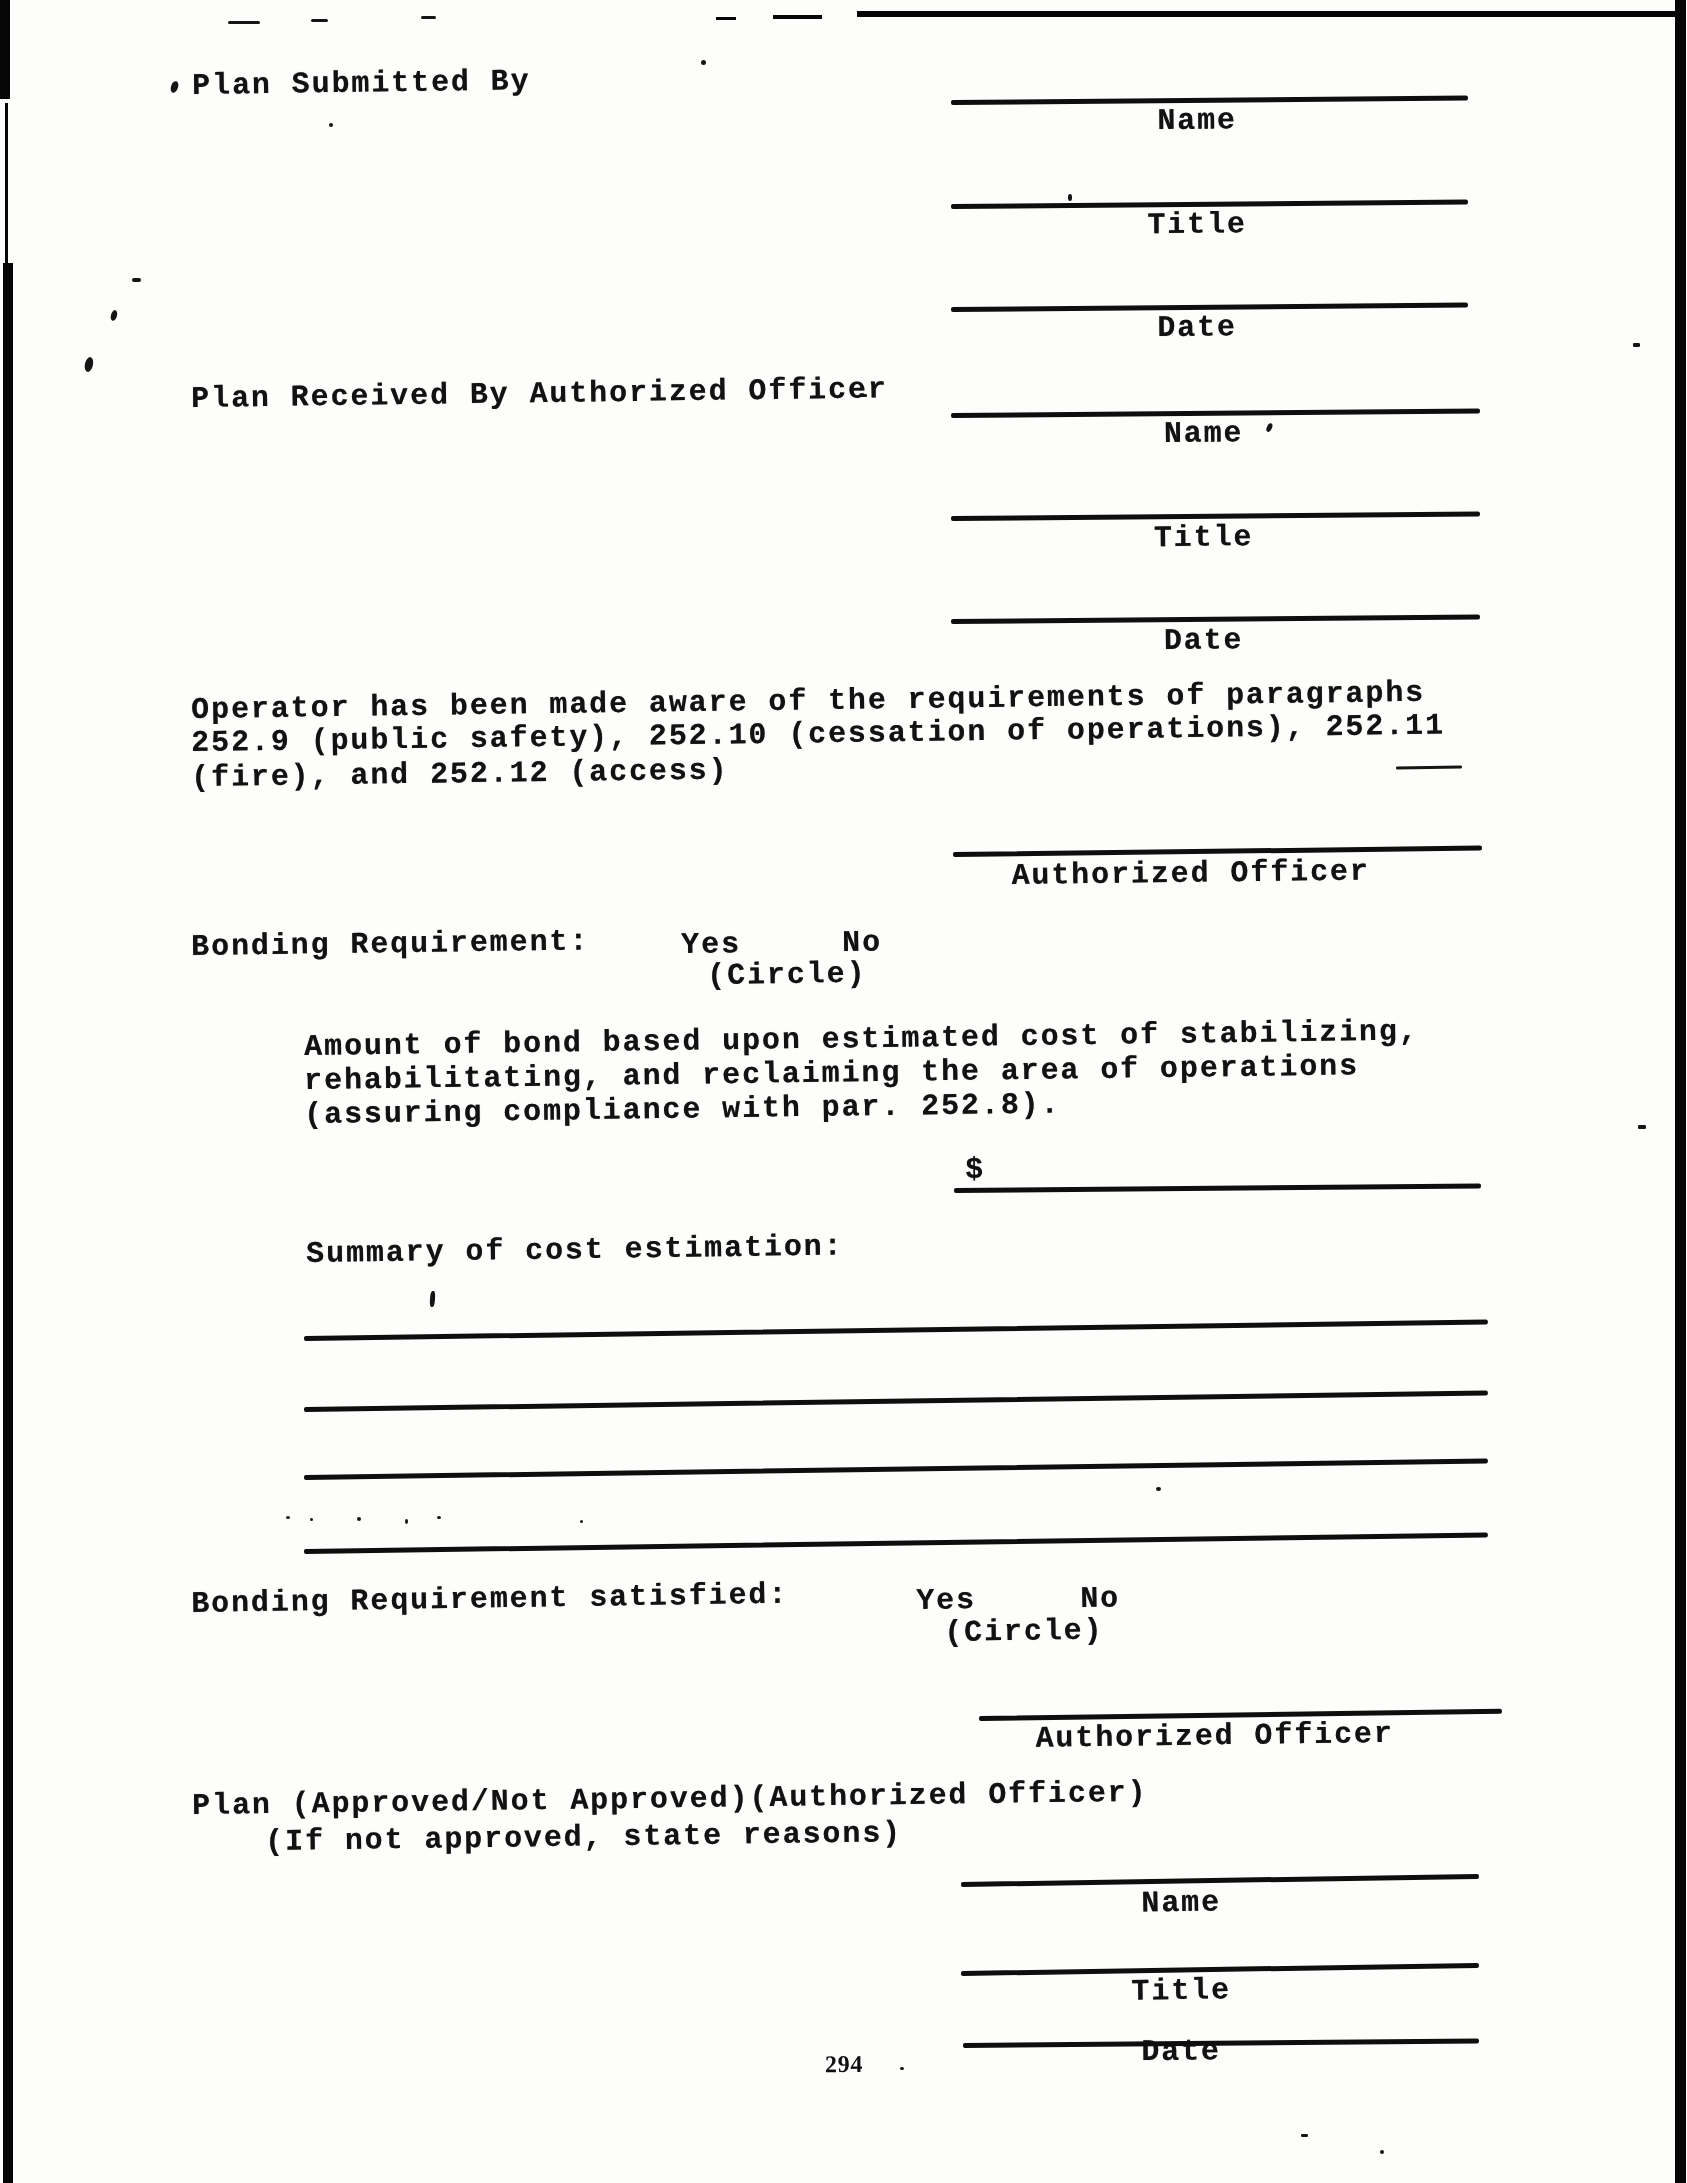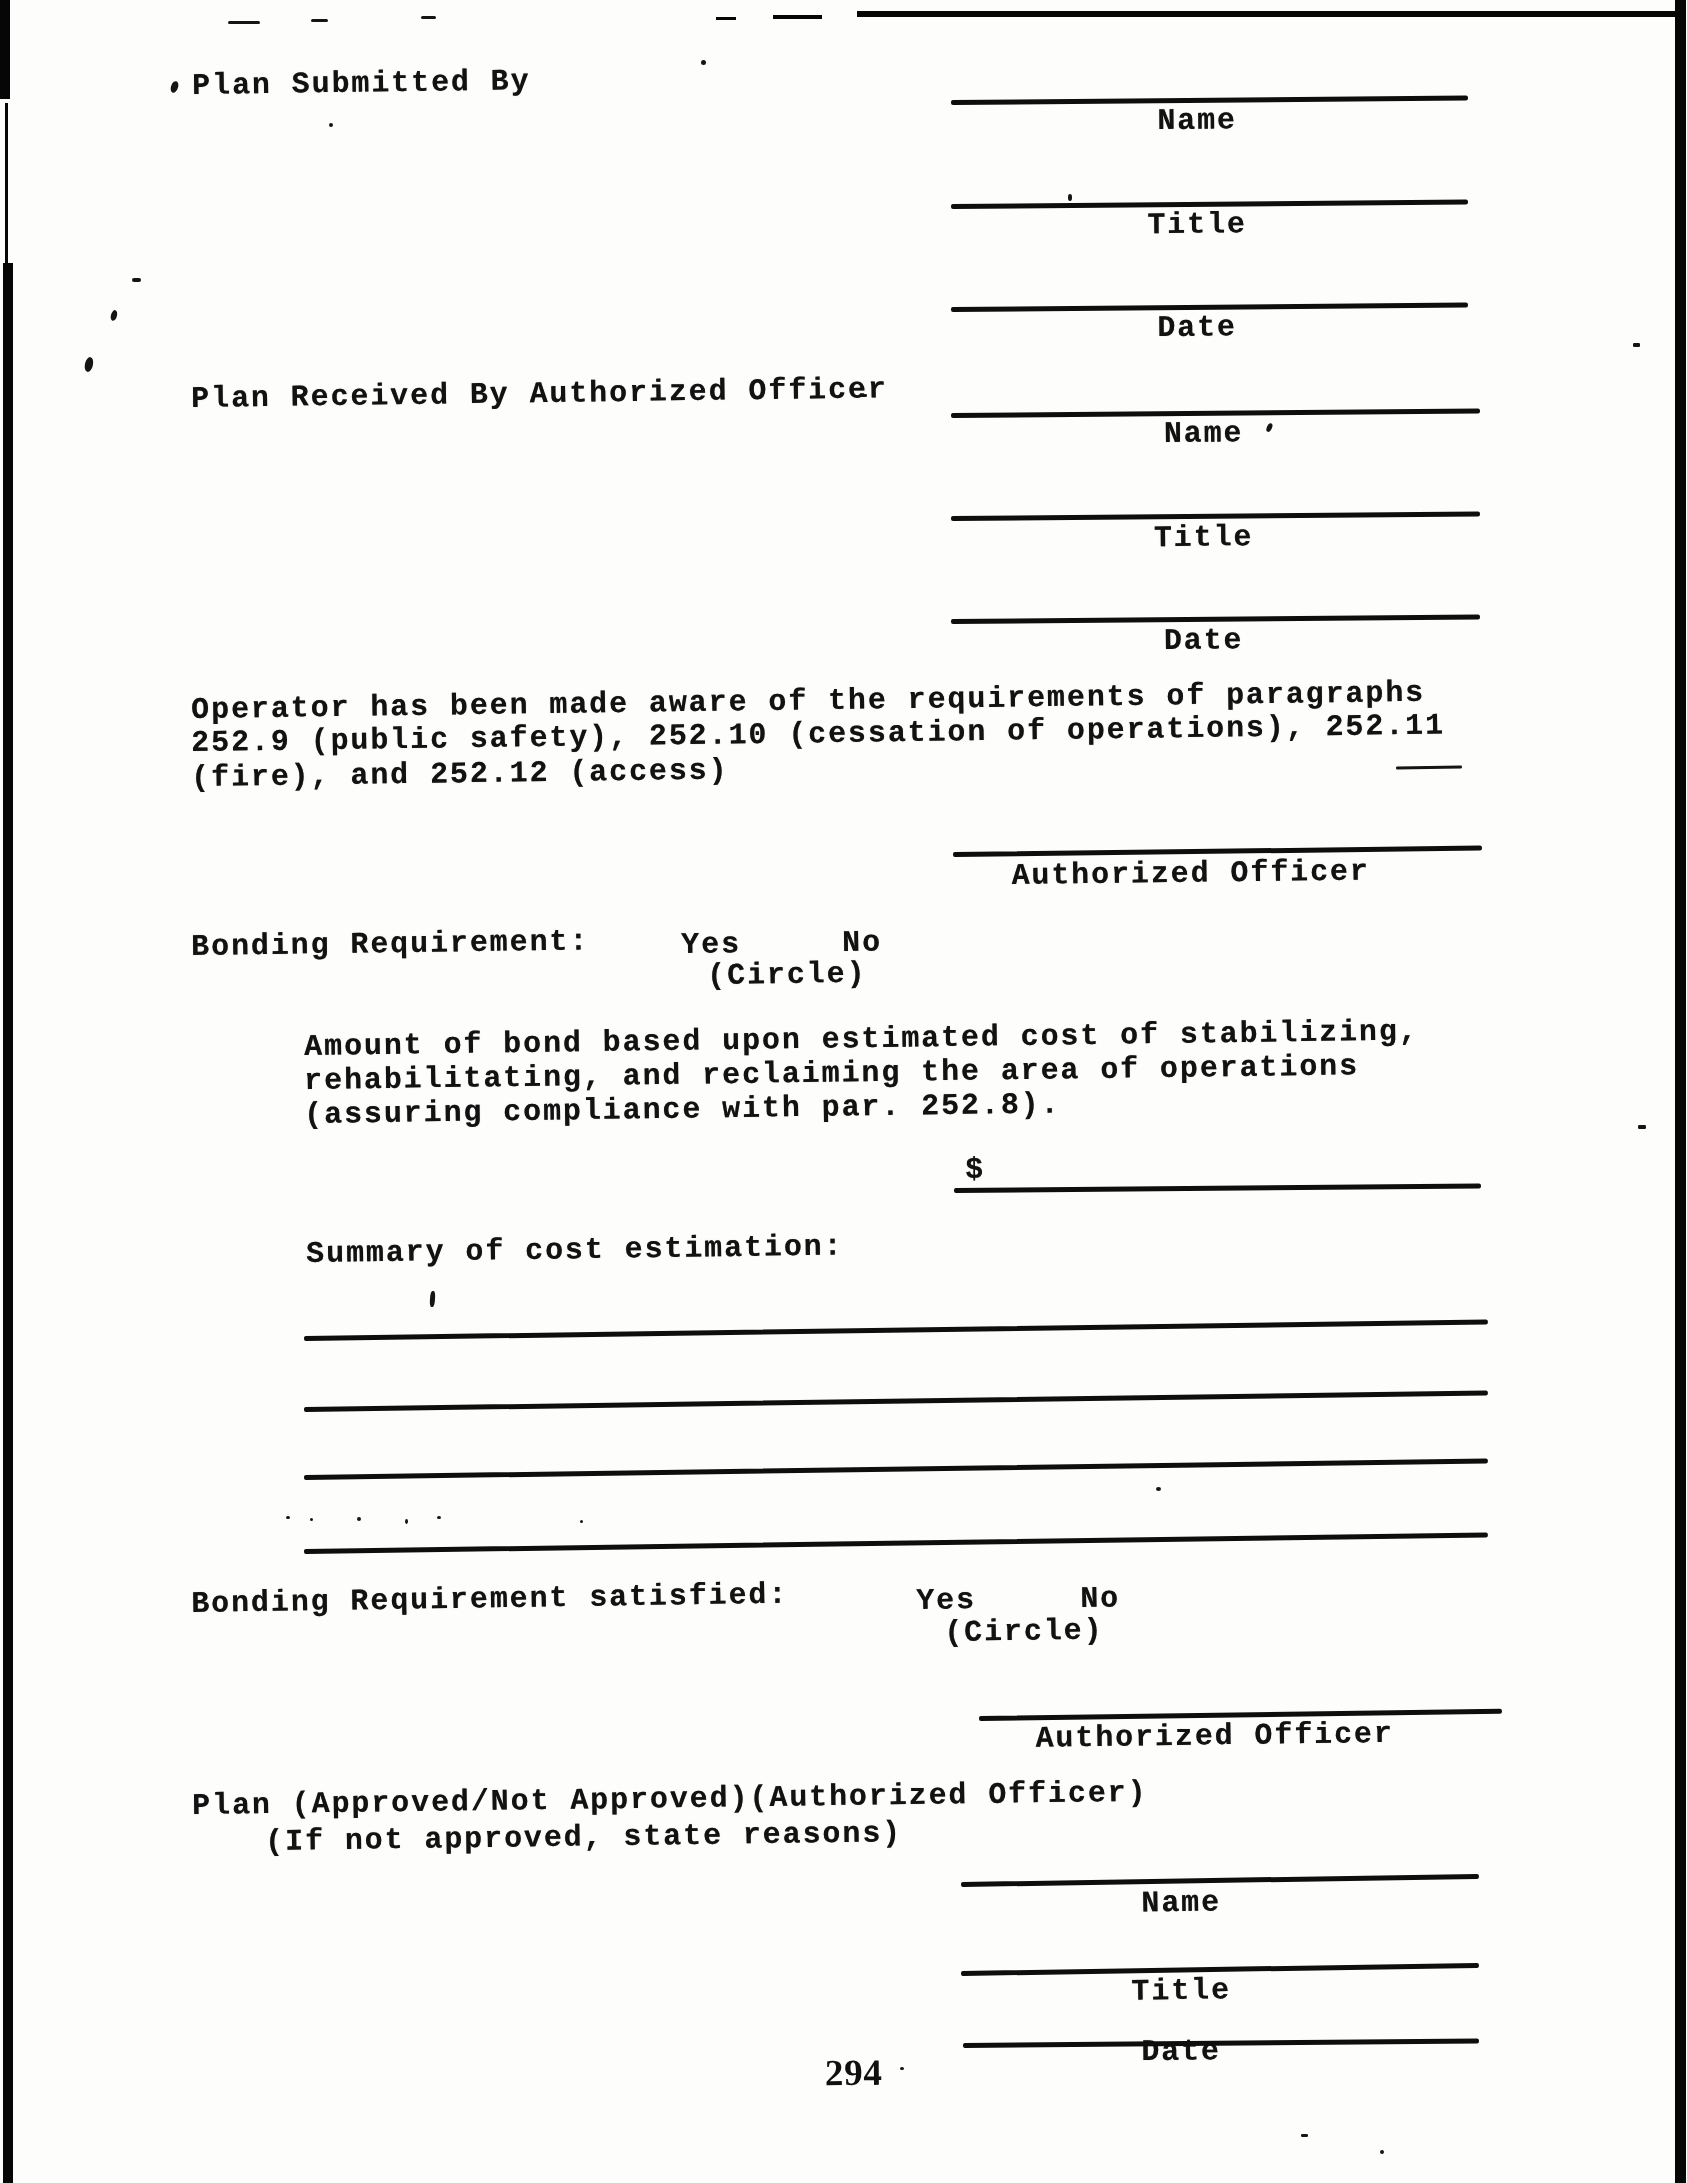--- a/index.html
+++ b/index.html
@@ -35,21 +35,21 @@
   
   .bar{position:absolute;background:#060606;}
   .speck{position:absolute;background:#151515;}
   
   .t05{transform:rotate(-0.5deg);}
   .t07{transform:rotate(-0.7deg);}
   .t08{transform:rotate(-0.8deg);}
   .t09{transform:rotate(-0.9deg);}
   .serif{
     font-family:"Liberation Serif","DejaVu Serif",serif;
-    font-weight:700;font-size:37px;color:#101010;
+    font-weight:700;font-size:24px;color:#101010;
     letter-spacing:0.7px;
   }
 </style>
 </head>
 <body>
 
 <div class="page">
 
   <div class="bar" style="left:857px;top:10.6px;width:827px;height:6px;"></div>
   <div class="bar" style="left:773px;top:14.6px;width:49px;height:4px;"></div>

